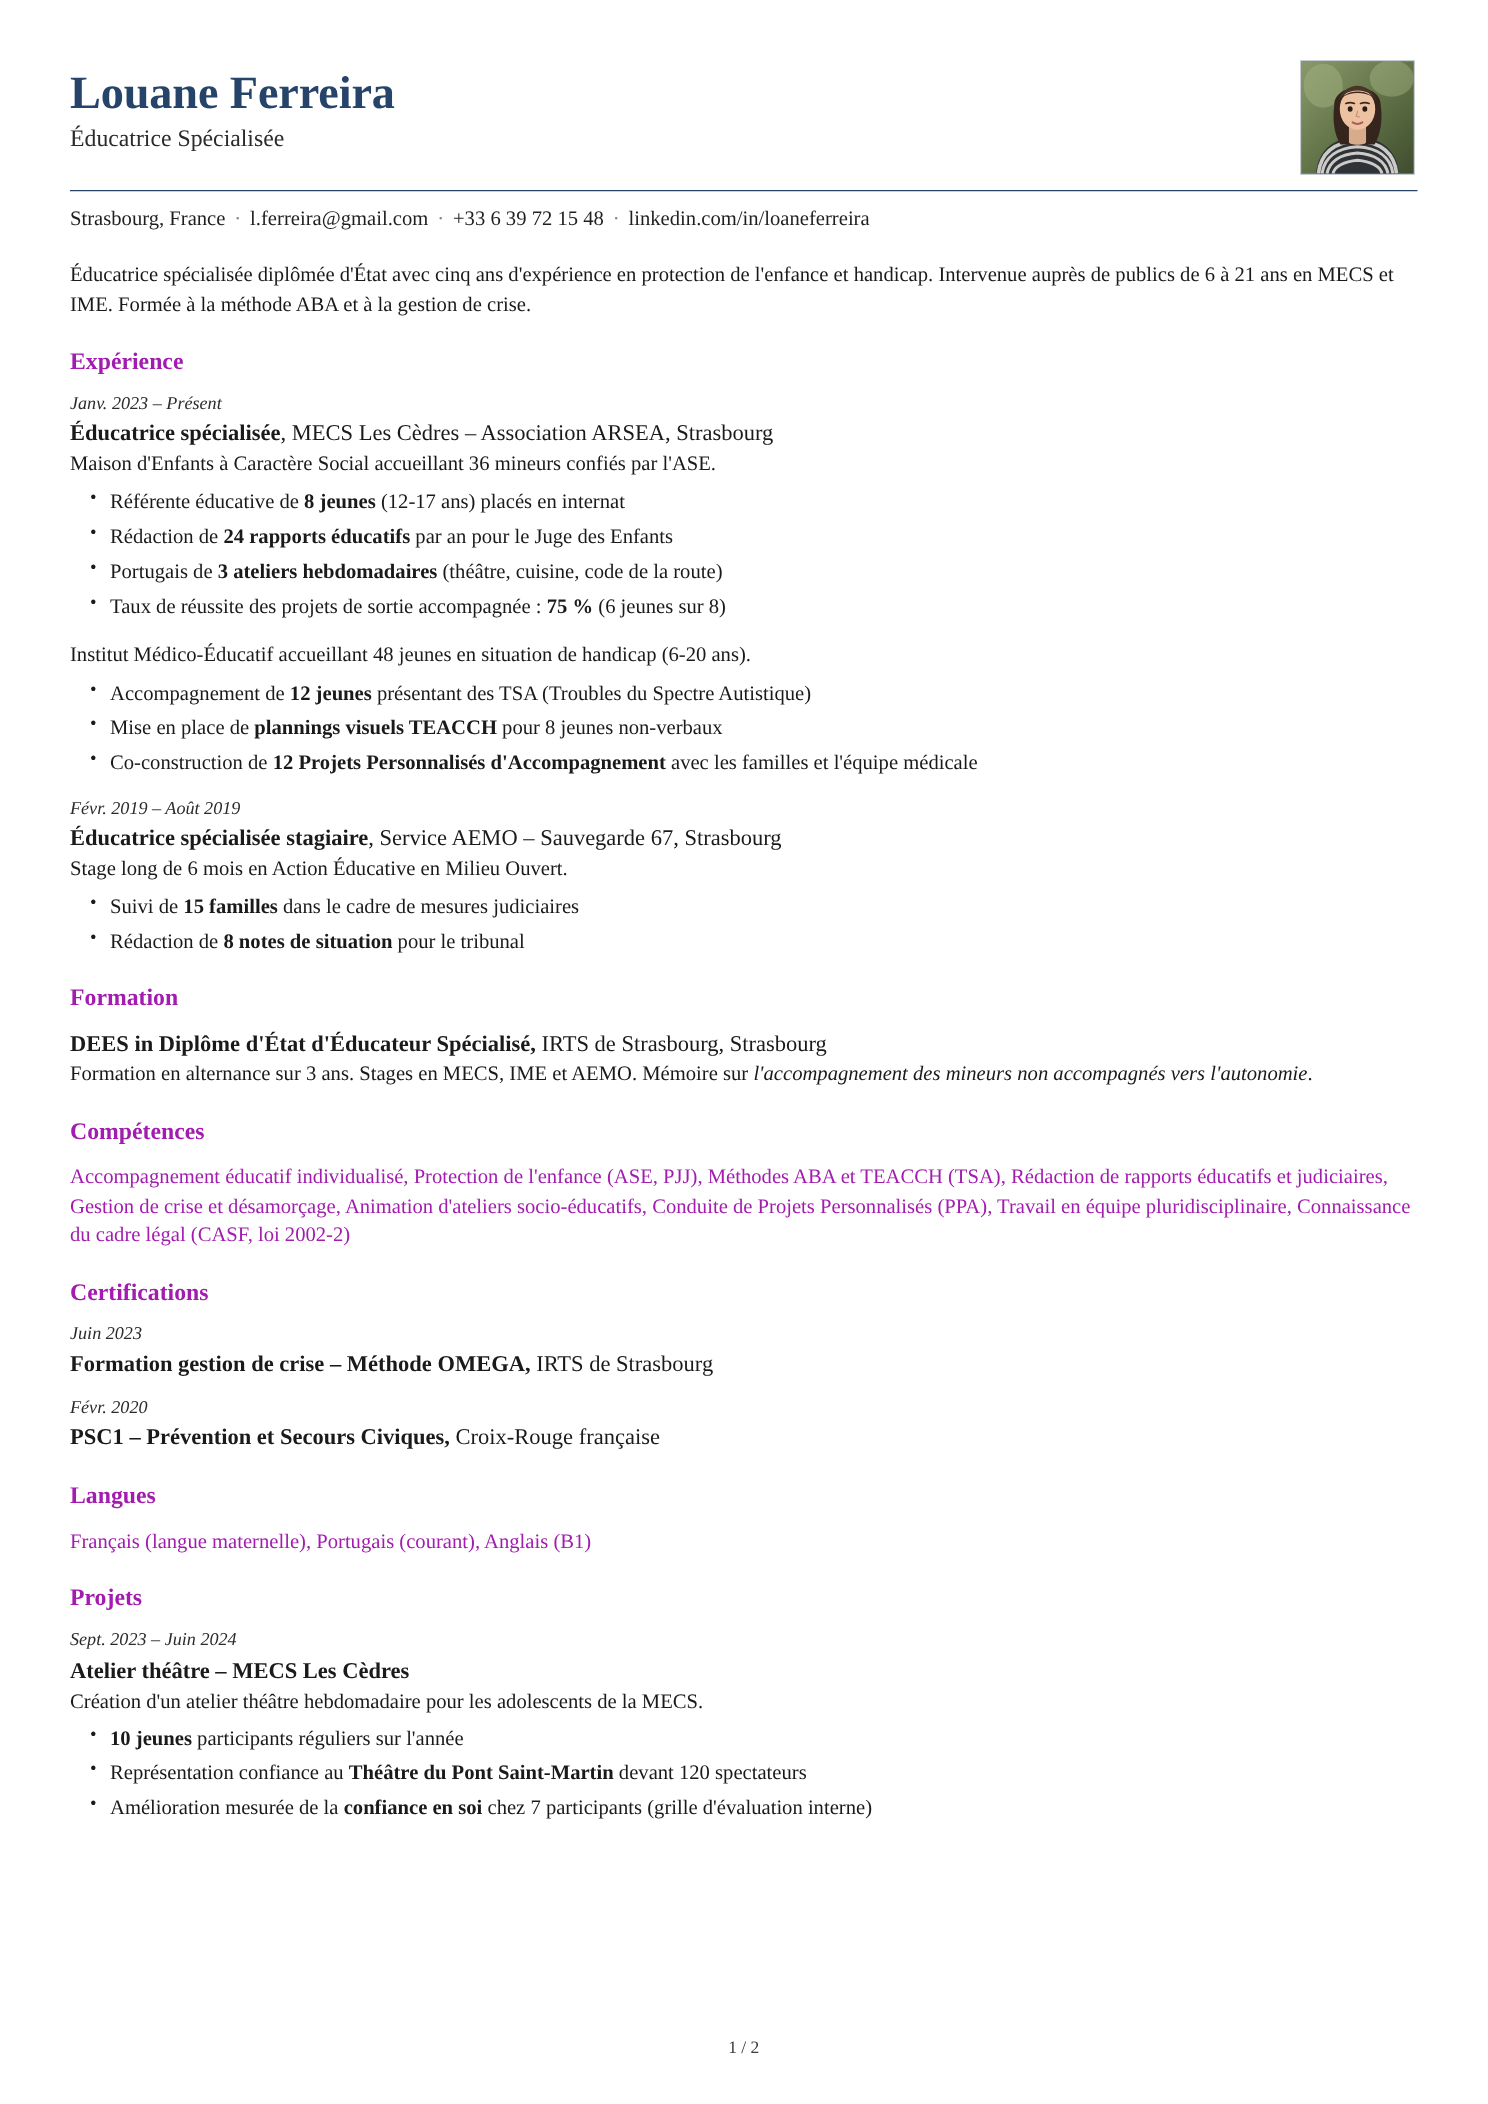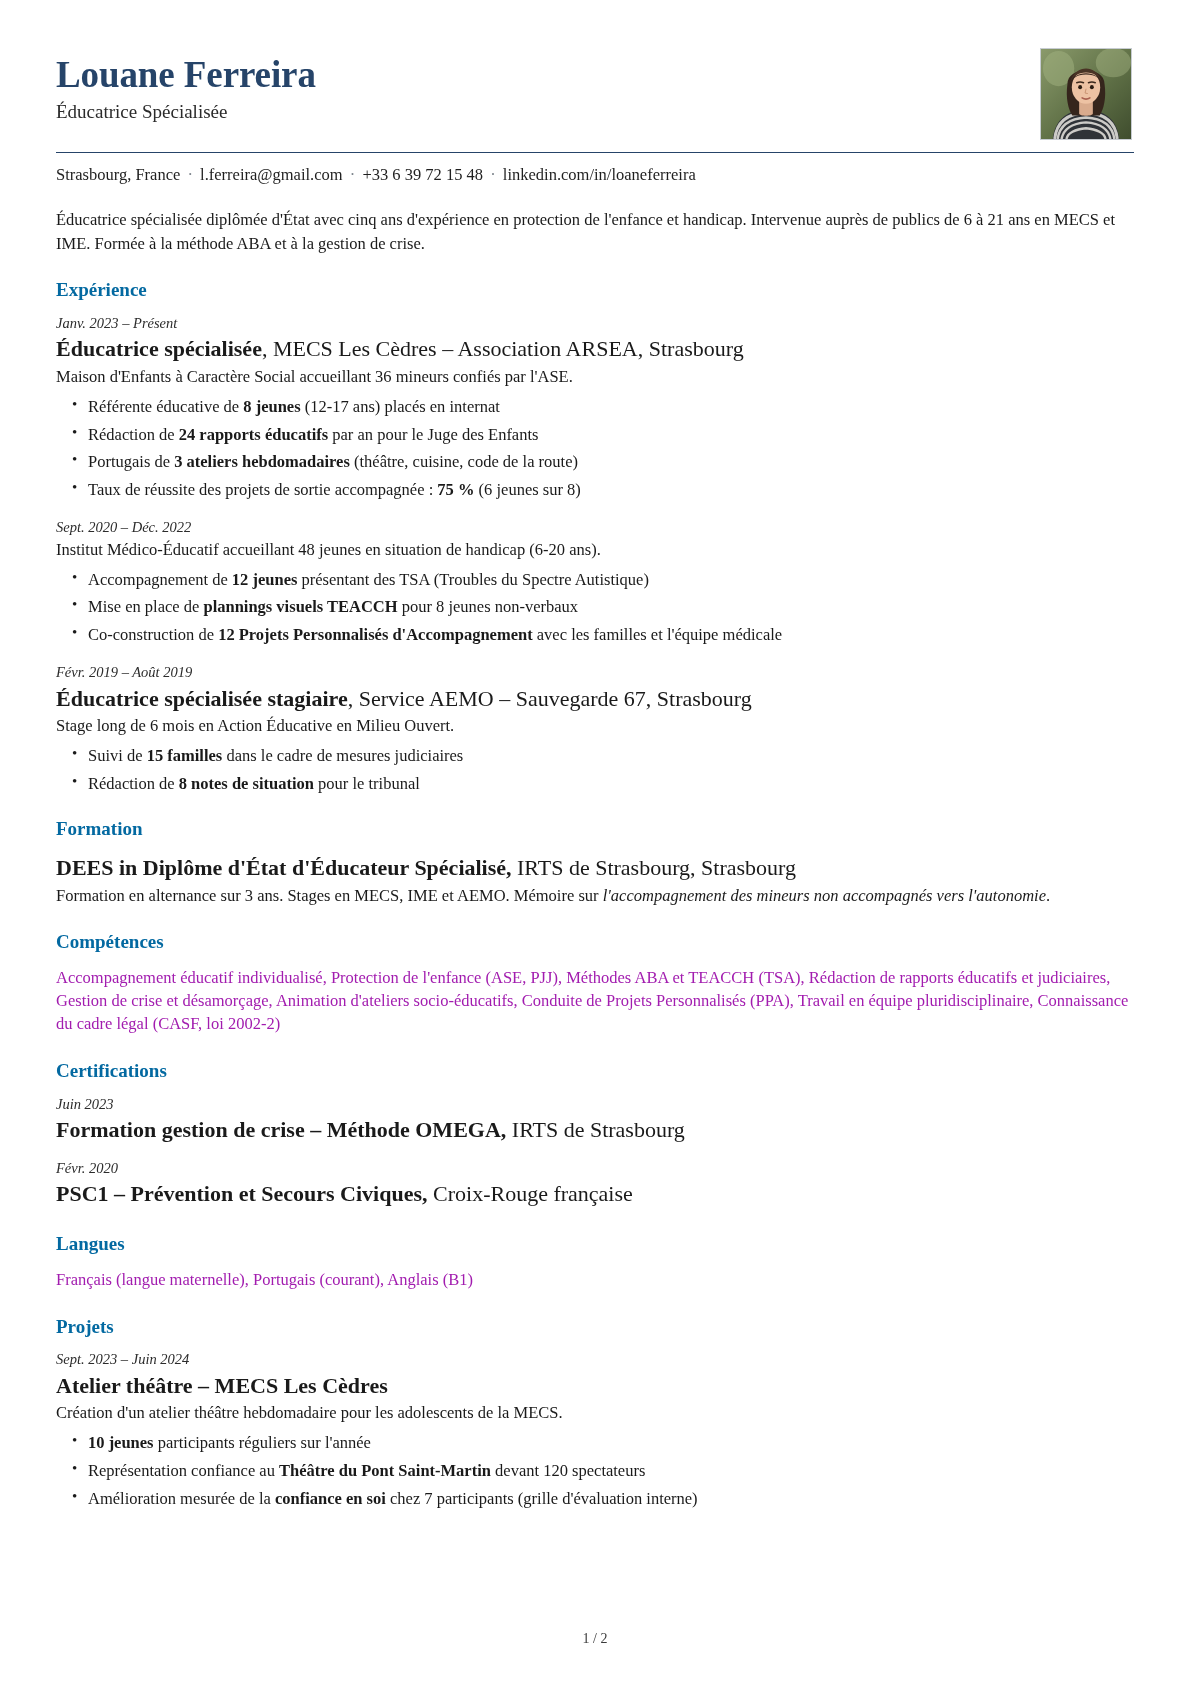--- a/index.html
+++ b/index.html
@@ -69,35 +69,35 @@
     line-height: 1.42;
     margin-top: 22px;
     color: #1a1a1a;
   }
 
   
   .section { margin-top: 24px; }
   .section-title {
     font-size: 19px;
     font-weight: bold;
-    color: #0369a1;
+    color: #a21caf;
     line-height: 1.2;
     margin-bottom: 12px;
   }
 
   .entry { margin-bottom: 17px; }
   .entry:last-child { margin-bottom: 0; }
   .entry-date {
     font-size: 14.5px;
     font-style: italic;
     color: #2b2b2b;
     line-height: 1.35;
   }
   .entry-title {
-    font-size: 22px;
+    font-size: 18px;
     line-height: 1.38;
     margin-top: 1px;
   }
   .entry-title b { font-weight: bold; }
   .entry-desc {
     font-size: 16.5px;
     line-height: 1.4;
   }
   .entry-desc i { font-style: italic; }
 
@@ -219,21 +219,20 @@
       <div class="entry-desc">Maison d'Enfants à Caractère Social accueillant 36 mineurs confiés par l'ASE.</div>
       <ul class="bullets">
         <li><span>Référente éducative de </span><b>8 jeunes</b><span> (12-17 ans) placés en internat</span></li>
         <li><span>Rédaction de </span><b>24 rapports éducatifs</b><span> par an pour le Juge des Enfants</span></li>
         <li><span>Portugais de </span><b>3 ateliers hebdomadaires</b><span> (théâtre, cuisine, code de la route)</span></li>
         <li><span>Taux de réussite des projets de sortie accompagnée : </span><b>75 %</b><span> (6 jeunes sur 8)</span></li>
       </ul>
     </div>
 
     <div class="entry">
-      <div class="entry-date">Sept. 2020 – Déc. 2022</div>
       <div class="entry-desc">Institut Médico-Éducatif accueillant 48 jeunes en situation de handicap (6-20 ans).</div>
       <ul class="bullets">
         <li><span>Accompagnement de </span><b>12 jeunes</b><span> présentant des TSA (Troubles du Spectre Autistique)</span></li>
         <li><span>Mise en place de </span><b>plannings visuels TEACCH</b><span> pour 8 jeunes non-verbaux</span></li>
         <li><span>Co-construction de </span><b>12 Projets Personnalisés d'Accompagnement</b><span> avec les familles et l'équipe médicale</span></li>
       </ul>
     </div>
 
     <div class="entry">
       <div class="entry-date">Févr. 2019 – Août 2019</div>

